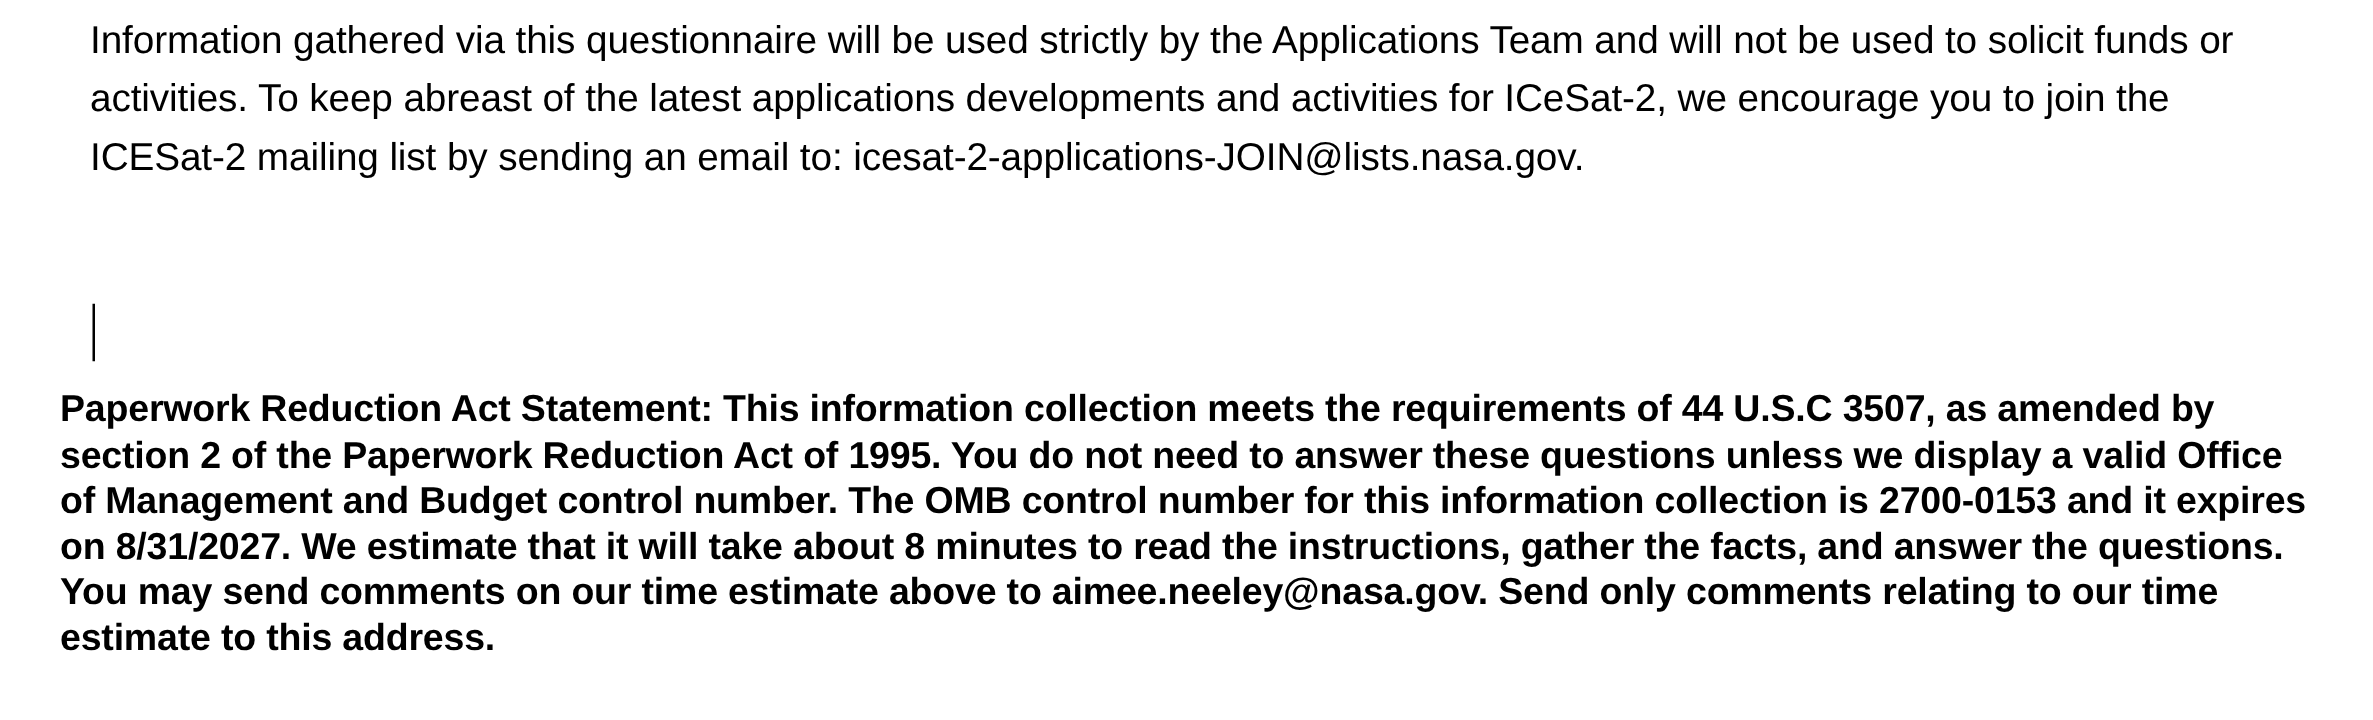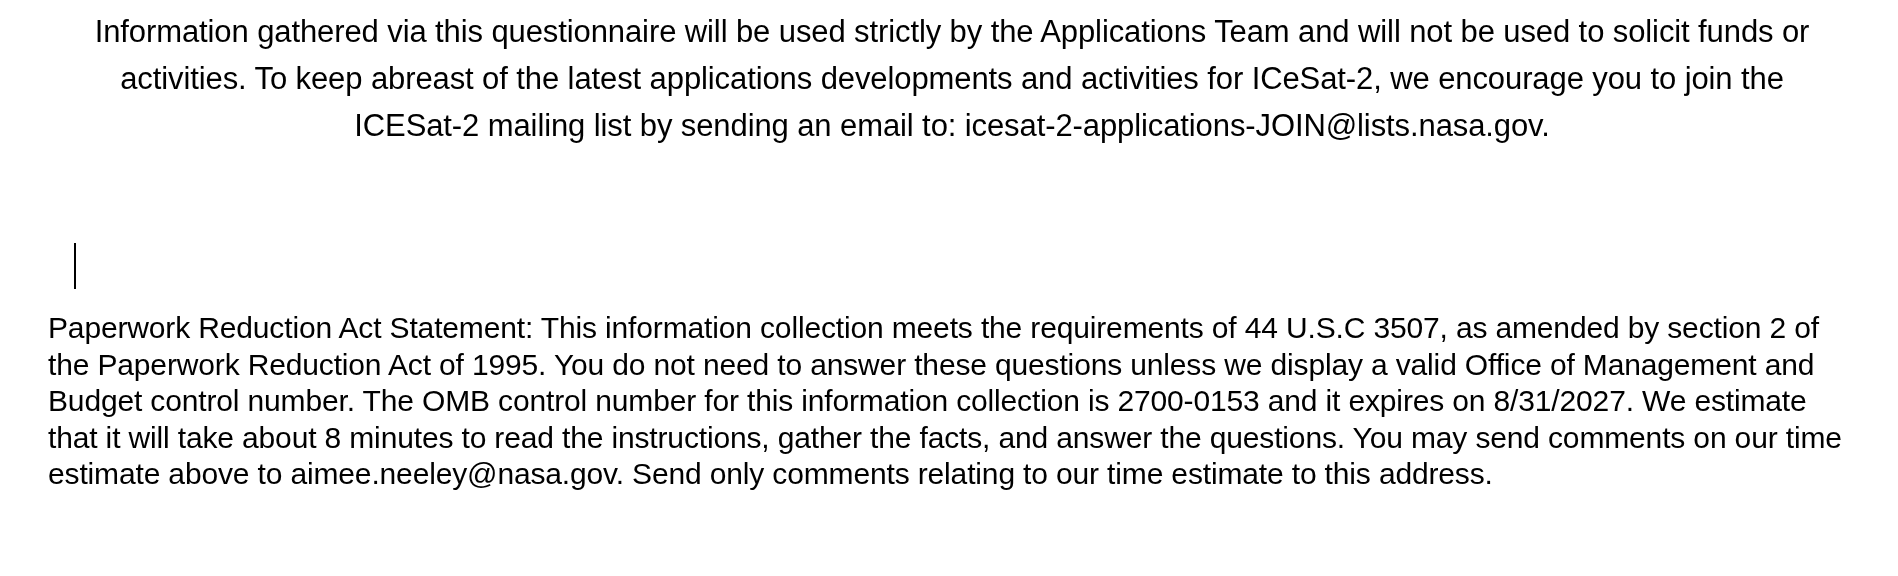--- a/index.html
+++ b/index.html
@@ -24,21 +24,20 @@
     position: absolute;
     left: 72px;
     top: 8px;
     width: 1760px;
   }
   .intro-block p {
     margin: 0;
     font-size: 31px;
     line-height: 47px;
     letter-spacing: -0.1px;
-    text-align: center;
   }
   .cursor-row {
     position: absolute;
     left: 74px;
     top: 243px;
     height: 48px;
     width: 40px;
   }
   .text-cursor {
     display: block;
@@ -50,20 +49,21 @@
     position: absolute;
     left: 48px;
     top: 310px;
     width: 1800px;
   }
   .pra-block p {
     margin: 0;
     font-size: 30px;
     line-height: 36.5px;
     letter-spacing: -0.15px;
+    font-weight: bold;
   }
 </style>
 </head>
 <body>
 
 <div class="page">
 
   <div class="intro-block">
     <p>Information gathered via this questionnaire will be used strictly by the Applications Team and will not be used to solicit funds or activities. To keep abreast of the latest applications developments and activities for ICeSat-2, we encourage you to join the ICESat-2 mailing list by sending an email to: icesat-2-applications-JOIN@lists.nasa.gov.</p>
   </div>

